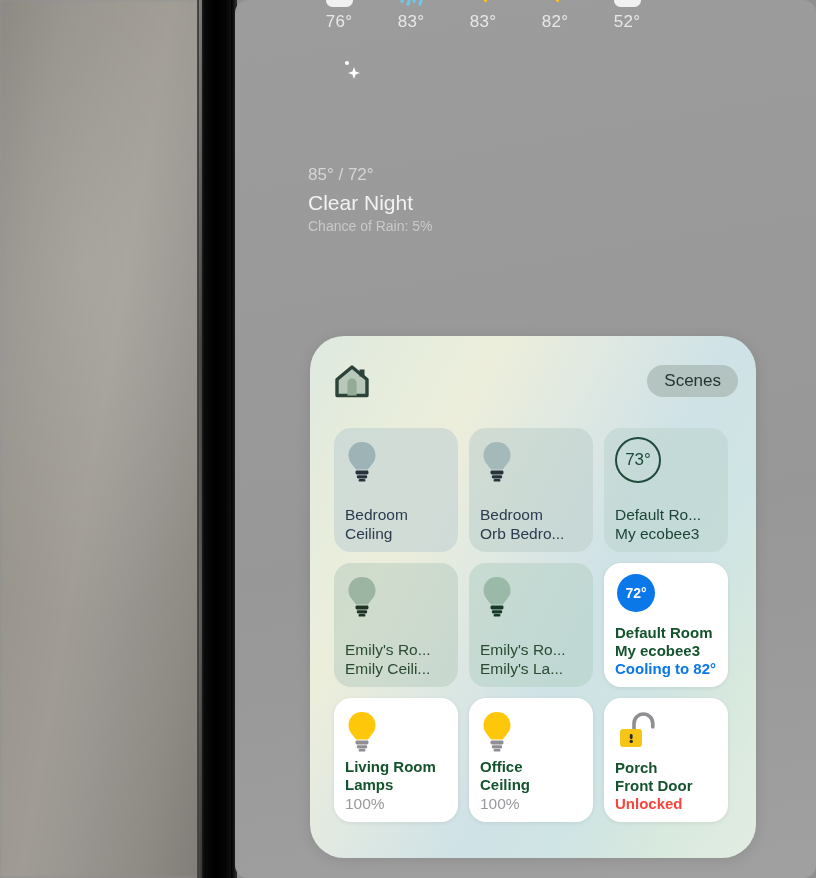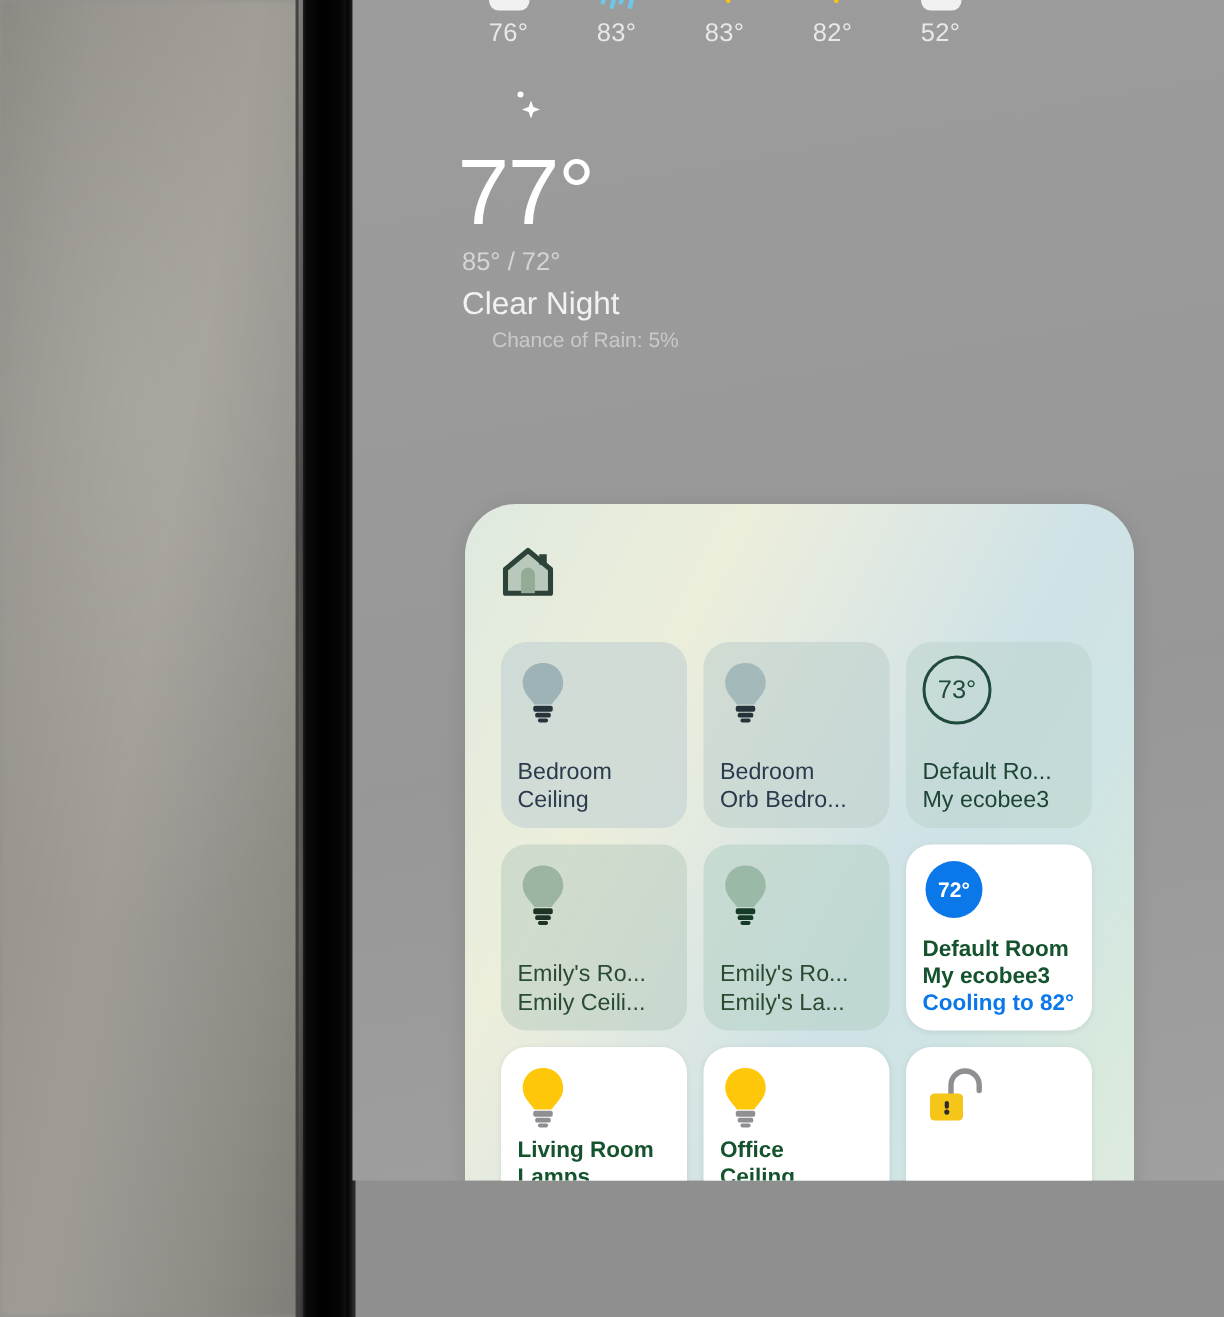--- a/index.html
+++ b/index.html
@@ -67,24 +67,25 @@
     position: absolute;
     left: 231px; top: -10px;
     width: 5px; height: 898px;
     background: linear-gradient(90deg, rgba(0,0,0,0.9), rgba(60,60,60,0.25));
   }
 
   
   .screen {
     position: absolute;
     left: 235px; top: 0;
-    width: 581px; height: 787px;
+    width: 581px; height: 878px;
     background:
       linear-gradient(170deg, #9c9c9c 0%, #9a9a9a 30%, #979797 60%, #a0a0a0 100%);
     overflow: hidden;
+    border-radius: 13px;
   }
 
   
   .forecast-row {
     position: absolute;
     left: 68px; top: -14px;
     width: 360px;
     display: flex;
     justify-content: flex-start;
   }
@@ -159,21 +160,20 @@
     font-size: 21px;
     color: #f2f2f2;
     font-weight: 400;
   }
   .rain-chance {
     position: absolute;
     left: 73px; top: 218px;
     font-size: 14px;
     color: #c9c9c9;
     font-weight: 400;
-    margin-left: 20px;
   }
 
   
   .home-widget {
     position: absolute;
     left: 75px; top: 336px;
     width: 446px; height: 522px;
     border-radius: 34px;
     background:
       linear-gradient(118deg,
@@ -354,35 +354,35 @@
     </div>
 
     <div class="moon-wrap">
       <svg width="60" height="40" viewBox="0 0 60 40">
         <path d="M30 4 A17 17 0 1 0 30 38 A13.5 13.5 0 1 1 30 4 Z" fill="#ffffff"></path>
         <path d="M46 12 L47.6 16.4 L52 18 L47.6 19.6 L46 24 L44.4 19.6 L40 18 L44.4 16.4 Z" fill="#ffffff"></path>
         <circle cx="39" cy="8" r="2" fill="#ffffff"></circle>
       </svg>
     </div>
 
-    <div class="big-temp">77°</div>
     <div class="hi-lo">85° / 72°</div>
     <div class="condition">Clear Night</div>
     <div class="rain-chance">Chance of Rain: 5%</div>
 
     <div class="home-widget">
 
       <div class="widget-header">
         <span class="house-icon">
           <svg width="36" height="34" viewBox="0 0 36 34">
             <path d="M18 3 L33 15.5 L33 31.5 L3 31.5 L3 15.5 Z" fill="#b8c9bb" stroke="#2d4238" stroke-width="3.4" stroke-linejoin="round"></path>
             <path d="M18 14.5 C20.6 14.5 22.6 16.6 22.6 19.2 L22.6 31.5 L13.4 31.5 L13.4 19.2 C13.4 16.6 15.4 14.5 18 14.5 Z" fill="#94ab98"></path>
             <rect x="25.5" y="5.5" width="5" height="7" fill="#2d4238"></rect>
           </svg>
         </span>
+        <span class="scenes-pill">Scenes</span>
       </div>
 
       <div class="tile-grid">
 
         <div class="tile off-a">
           <div class="tile-icon">
             <svg width="34" height="48" viewBox="0 0 34 48">
               <path d="M17 3 C25.3 3 30.5 9.2 30.5 16.4 C30.5 23 25.5 26.4 22.8 30.6 L11.2 30.6 C8.5 26.4 3.5 23 3.5 16.4 C3.5 9.2 8.7 3 17 3 Z" fill="#9db3b6"></path>
               <rect x="10.5" y="31.5" width="13" height="4" rx="1.4" fill="#27333a"></rect>
               <rect x="11.8" y="36.2" width="10.4" height="3.2" rx="1.3" fill="#27333a"></rect>
@@ -491,19 +491,24 @@
 
         <div class="tile on">
           <div class="tile-icon">
             <svg width="42" height="48" viewBox="0 0 42 48">
               <path d="M19 22 L19 14.5 C19 9.3 23.2 5 28.4 5 C33.6 5 37.8 9.3 37.8 14.5 L37.8 18" fill="none" stroke="#8e8e93" stroke-width="3.6" stroke-linecap="round"></path>
               <rect x="5" y="20" width="22" height="18" rx="3" fill="#f5c518"></rect>
               <rect x="14.8" y="25" width="2.8" height="5.2" rx="1.4" fill="#2b2b2b"></rect>
               <circle cx="16.2" cy="32.4" r="1.7" fill="#2b2b2b"></circle>
             </svg>
           </div>
+          <div class="tile-text">
+            <div class="tline bold-black">Porch</div>
+            <div class="tline bold-black">Front Door</div>
+            <div class="tline red">Unlocked</div>
+          </div>
         </div>
 
       </div>
     </div>
 
   </div>
 </div>
 
 </body></html>

